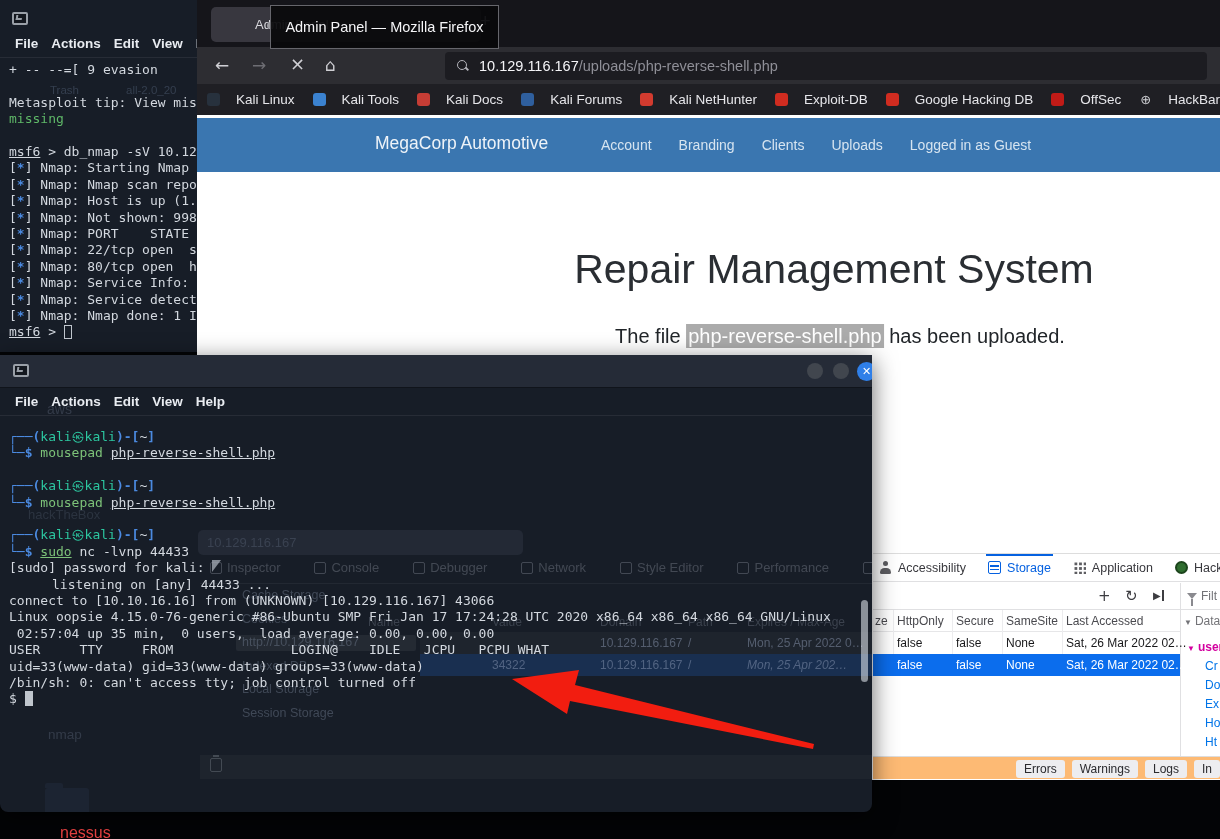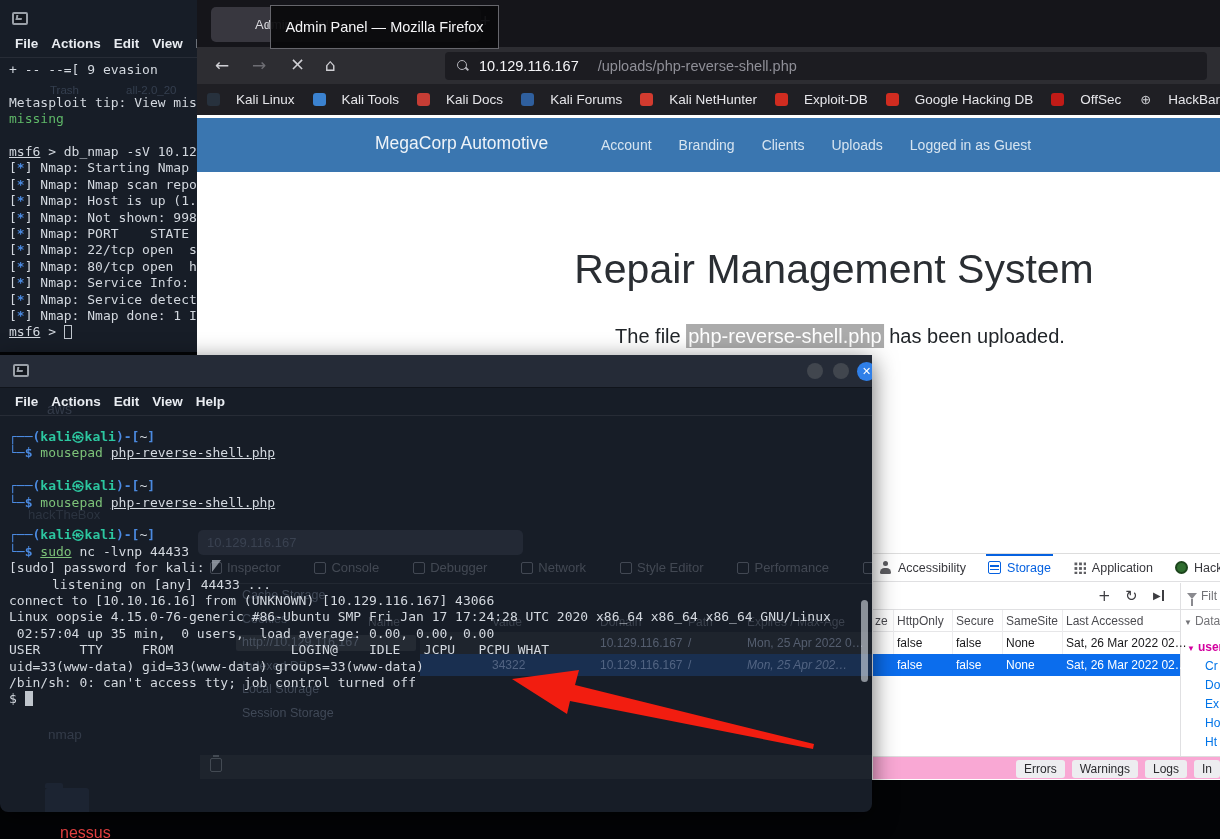--- a/index.html
+++ b/index.html
@@ -14,21 +14,21 @@
   .ff-tab{position:absolute;left:14px;top:7px;width:270px;height:35px;background:#38373f;border-radius:5px;
     color:#d7d7dc;font-size:13px;display:flex;align-items:center;padding-left:44px;overflow:hidden;}
   .tab-dot{position:absolute;left:56px;top:15px;width:7px;height:7px;border-radius:50%;background:#9b9ba1;}
   .newtab{position:absolute;left:283px;top:12px;color:#b9b9bf;font-size:18px;line-height:18px;}
   .ff-toolbar{position:absolute;left:0;top:47px;width:100%;height:37px;background:#2d2d32;display:flex;align-items:center;}
   .nav-ico{color:#cfcfd4;font-size:17px;font-family:"DejaVu Sans",sans-serif;position:absolute;top:8px;}
   .nav-ico.dim{color:#6d6d73;}
   .urlbar{position:absolute;left:248px;top:5px;width:762px;height:28px;background:#1c1c21;border-radius:4px;
     display:flex;align-items:center;padding-left:12px;font-size:14.5px;}
   .url-host{color:#f5f5f8;}
-  .url-path{color:#8f8f97;margin-left:19px;}
+  .url-path{color:#8f8f97;}
   .ff-bookmarks{position:absolute;left:0;top:84px;width:100%;height:31px;background:#1f1f24;display:flex;
     align-items:center;gap:18px;padding-left:10px;color:#e6e6ea;font-size:13.5px;}
   .bm{display:flex;align-items:center;gap:16px;white-space:nowrap;}
   .bm-ico{width:13px;height:13px;border-radius:3px;display:inline-flex;align-items:center;justify-content:center;
     font-size:13px;color:#cfd0d4;font-family:"DejaVu Sans",sans-serif;}
   .ff-content{position:absolute;left:0;top:115px;width:100%;height:665px;background:#ffffff;}
   .navbar{position:absolute;left:0;top:3px;width:100%;height:54px;background:#3a76b0;}
   .nav-brand{position:absolute;left:178px;top:15px;color:#eef3f8;font-size:17.5px;}
   .nav-links{position:absolute;left:404px;top:19px;display:flex;gap:27px;color:#d6e4f0;font-size:14px;white-space:nowrap;}
   .page-h1{position:absolute;left:637px;top:104px;transform:translateX(-50%);color:#2a2e33;font-size:41px;
@@ -60,40 +60,40 @@
   .dt-filt{position:absolute;color:#737377;font-size:12px;}
   .dt-hrow{position:absolute;left:0;top:56px;width:307px;height:22px;border-bottom:1px solid #e6e6e8;color:#4a4a4f;}
   .dt-cell{position:absolute;top:4px;white-space:nowrap;overflow:hidden;}
   .dt-row{position:absolute;left:0;width:307px;height:22px;color:#18181a;}
   .dt-row.sel{background:#0b6ded;color:#fff;}
   .dt-colline{position:absolute;top:56px;width:1px;height:66px;background:#ececee;}
   .dt-data-hdr{position:absolute;left:311px;top:60px;color:#737377;}
   .dt-tree-user{position:absolute;left:314px;top:86px;color:#d3009f;font-weight:bold;}
   .dt-tree-kids{position:absolute;left:332px;top:105px;display:flex;flex-direction:column;gap:3px;color:#0074e8;}
   .dt-tree-kids div{height:16px;white-space:nowrap;}
-  .dt-bottom{position:absolute;left:0;top:202px;width:100%;height:24px;background:#f9a8d4;border-top:1px solid #ddd;
+  .dt-bottom{position:absolute;left:0;top:202px;width:100%;height:24px;background:#fdba74;border-top:1px solid #ddd;
     display:flex;align-items:center;justify-content:flex-end;gap:7px;padding-right:0;}
   .pill{background:#ededf0;border-radius:3px;padding:2px 8px;color:#2a2a2e;font-size:12px;white-space:nowrap;}
   .tw{color:#737377;font-size:8px;margin-right:3px;}
 
   
   .term{position:absolute;background:#171d27;overflow:hidden;}
   .term-msf{left:0;top:0;width:197px;height:352px;}
   .term-kali{left:0;top:355px;width:872px;height:457px;border-radius:0 0 8px 8px;box-shadow:0 6px 24px rgba(0,0,0,.6);}
   .titlebar{position:absolute;left:0;top:0;width:100%;height:33px;background:#252b37;border-bottom:1px solid #10141b;}
   .title-txt{position:absolute;left:0;right:40px;top:8px;text-align:center;color:#e8ebf0;font-weight:bold;font-size:12.5px;}
   .winbtn{position:absolute;border-radius:50%;}
   .tmenu{position:absolute;left:0;width:100%;display:flex;gap:13px;padding-left:15px;color:#e9ecf1;font-size:13.5px;
     font-weight:600;align-items:center;}
   .term-icon{position:absolute;width:16px;height:13px;border:2px solid #9aa0a8;border-radius:2px;background:#14181f;}
   .term-icon::before{content:"";position:absolute;left:2px;top:1px;width:4px;height:3px;border-left:2px solid #9aa0a8;border-bottom:2px solid #9aa0a8;transform:skewX(-8deg);}
   .tl{position:absolute;left:9px;white-space:pre;font-family:"DejaVu Sans Mono",monospace;font-size:13px;
     line-height:16.4px;color:#d3d8df;}
   .pb{color:#4b8ae0;font-weight:bold;}
-  .pu{color:#2cc7a0;font-weight:bold;}
+  .pu{color:#2cc7a0;font-weight:normal;}
   .cmd{color:#7dc379;}
   .fil{text-decoration:underline;}
   .sud{color:#7dc379;text-decoration:underline;}
   .grn{color:#5fb868;}
   .ast{color:#4b8ae0;font-weight:bold;}
   .und{text-decoration:underline;}
   .cur{display:inline-block;width:8px;height:15px;background:#c0c6cd;vertical-align:-3px;}
   .curh{display:inline-block;width:8px;height:14px;border:1px solid #c0c6cd;vertical-align:-3px;}
   .scrollpill{position:absolute;left:861px;top:245px;width:7px;height:82px;border-radius:4px;background:rgba(235,240,248,.55);}
 

